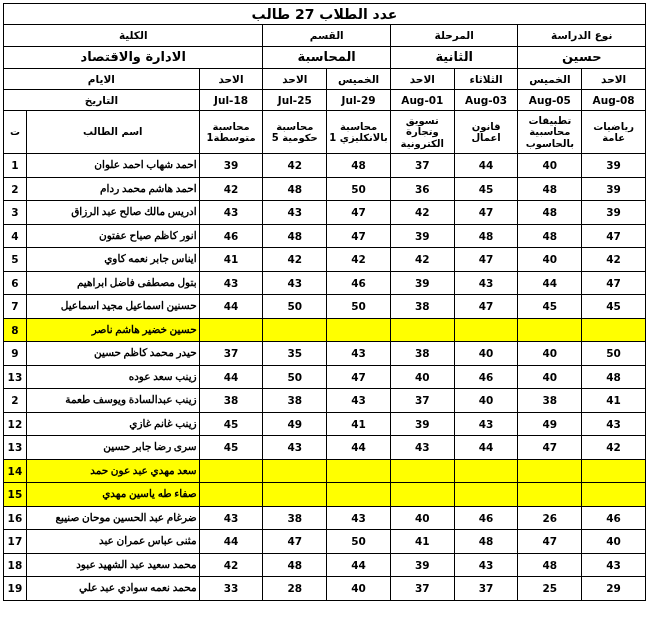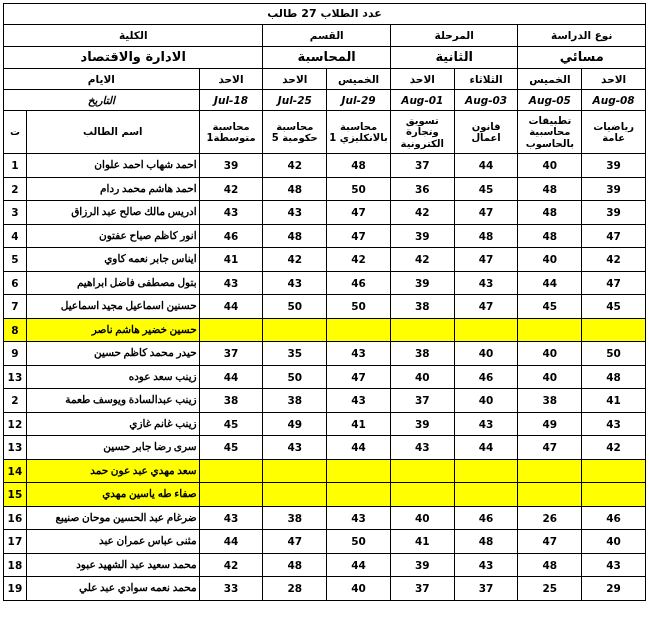--- a/index.html
+++ b/index.html
@@ -13,26 +13,26 @@
   td,th{
     border:1px solid #000;
     text-align:center;
     vertical-align:middle;
     font-size:10.5px;
     padding:1px 2px;
     line-height:1.15;
     font-weight:bold;
     background:#fff;
   }
-  .title-row td{font-size:11px;height:18px;font-weight:bold;}
+  .title-row td{font-size:14px;height:18px;font-weight:bold;}
   .hdr td{height:19px;font-size:10.5px;}
   .hdr-sub td{height:19px;font-size:13px;}
   .term-row td{height:20px;font-size:11px;}
   .days td{height:18px;}
-  .dates td{height:18px;font-style:italic;}
+  .dates td{height:18px;}
   .subjects td{height:40px;font-size:10px;}
   .data td{height:20.5px;font-size:10.5px;}
   .name-cell{text-align:right;font-size:10.5px;font-family:Liberation Serif, serif;}
   .hl{background:#ffff00 !important;}
   .num-col{width:22px;}
   .name-col{width:168px;}
   .subj-col{width:62px;}
 </style>
 </head>
 <body>
@@ -56,21 +56,21 @@
       </tr>
 
       <tr class="hdr">
         <td colspan="2">نوع الدراسة</td>
         <td colspan="2">المرحلة</td>
         <td colspan="2">القسم</td>
         <td colspan="3">الكلية</td>
       </tr>
 
       <tr class="hdr-sub">
-        <td colspan="2">مسائي</td>
+        <td colspan="2">حسين</td>
         <td colspan="2">الثانية</td>
         <td colspan="2">المحاسبة</td>
         <td colspan="3">الادارة والاقتصاد</td>
       </tr>
 
 
       <tr class="days">
         <td>الاحد</td>
         <td>الخميس</td>
         <td>الثلاثاء</td>

